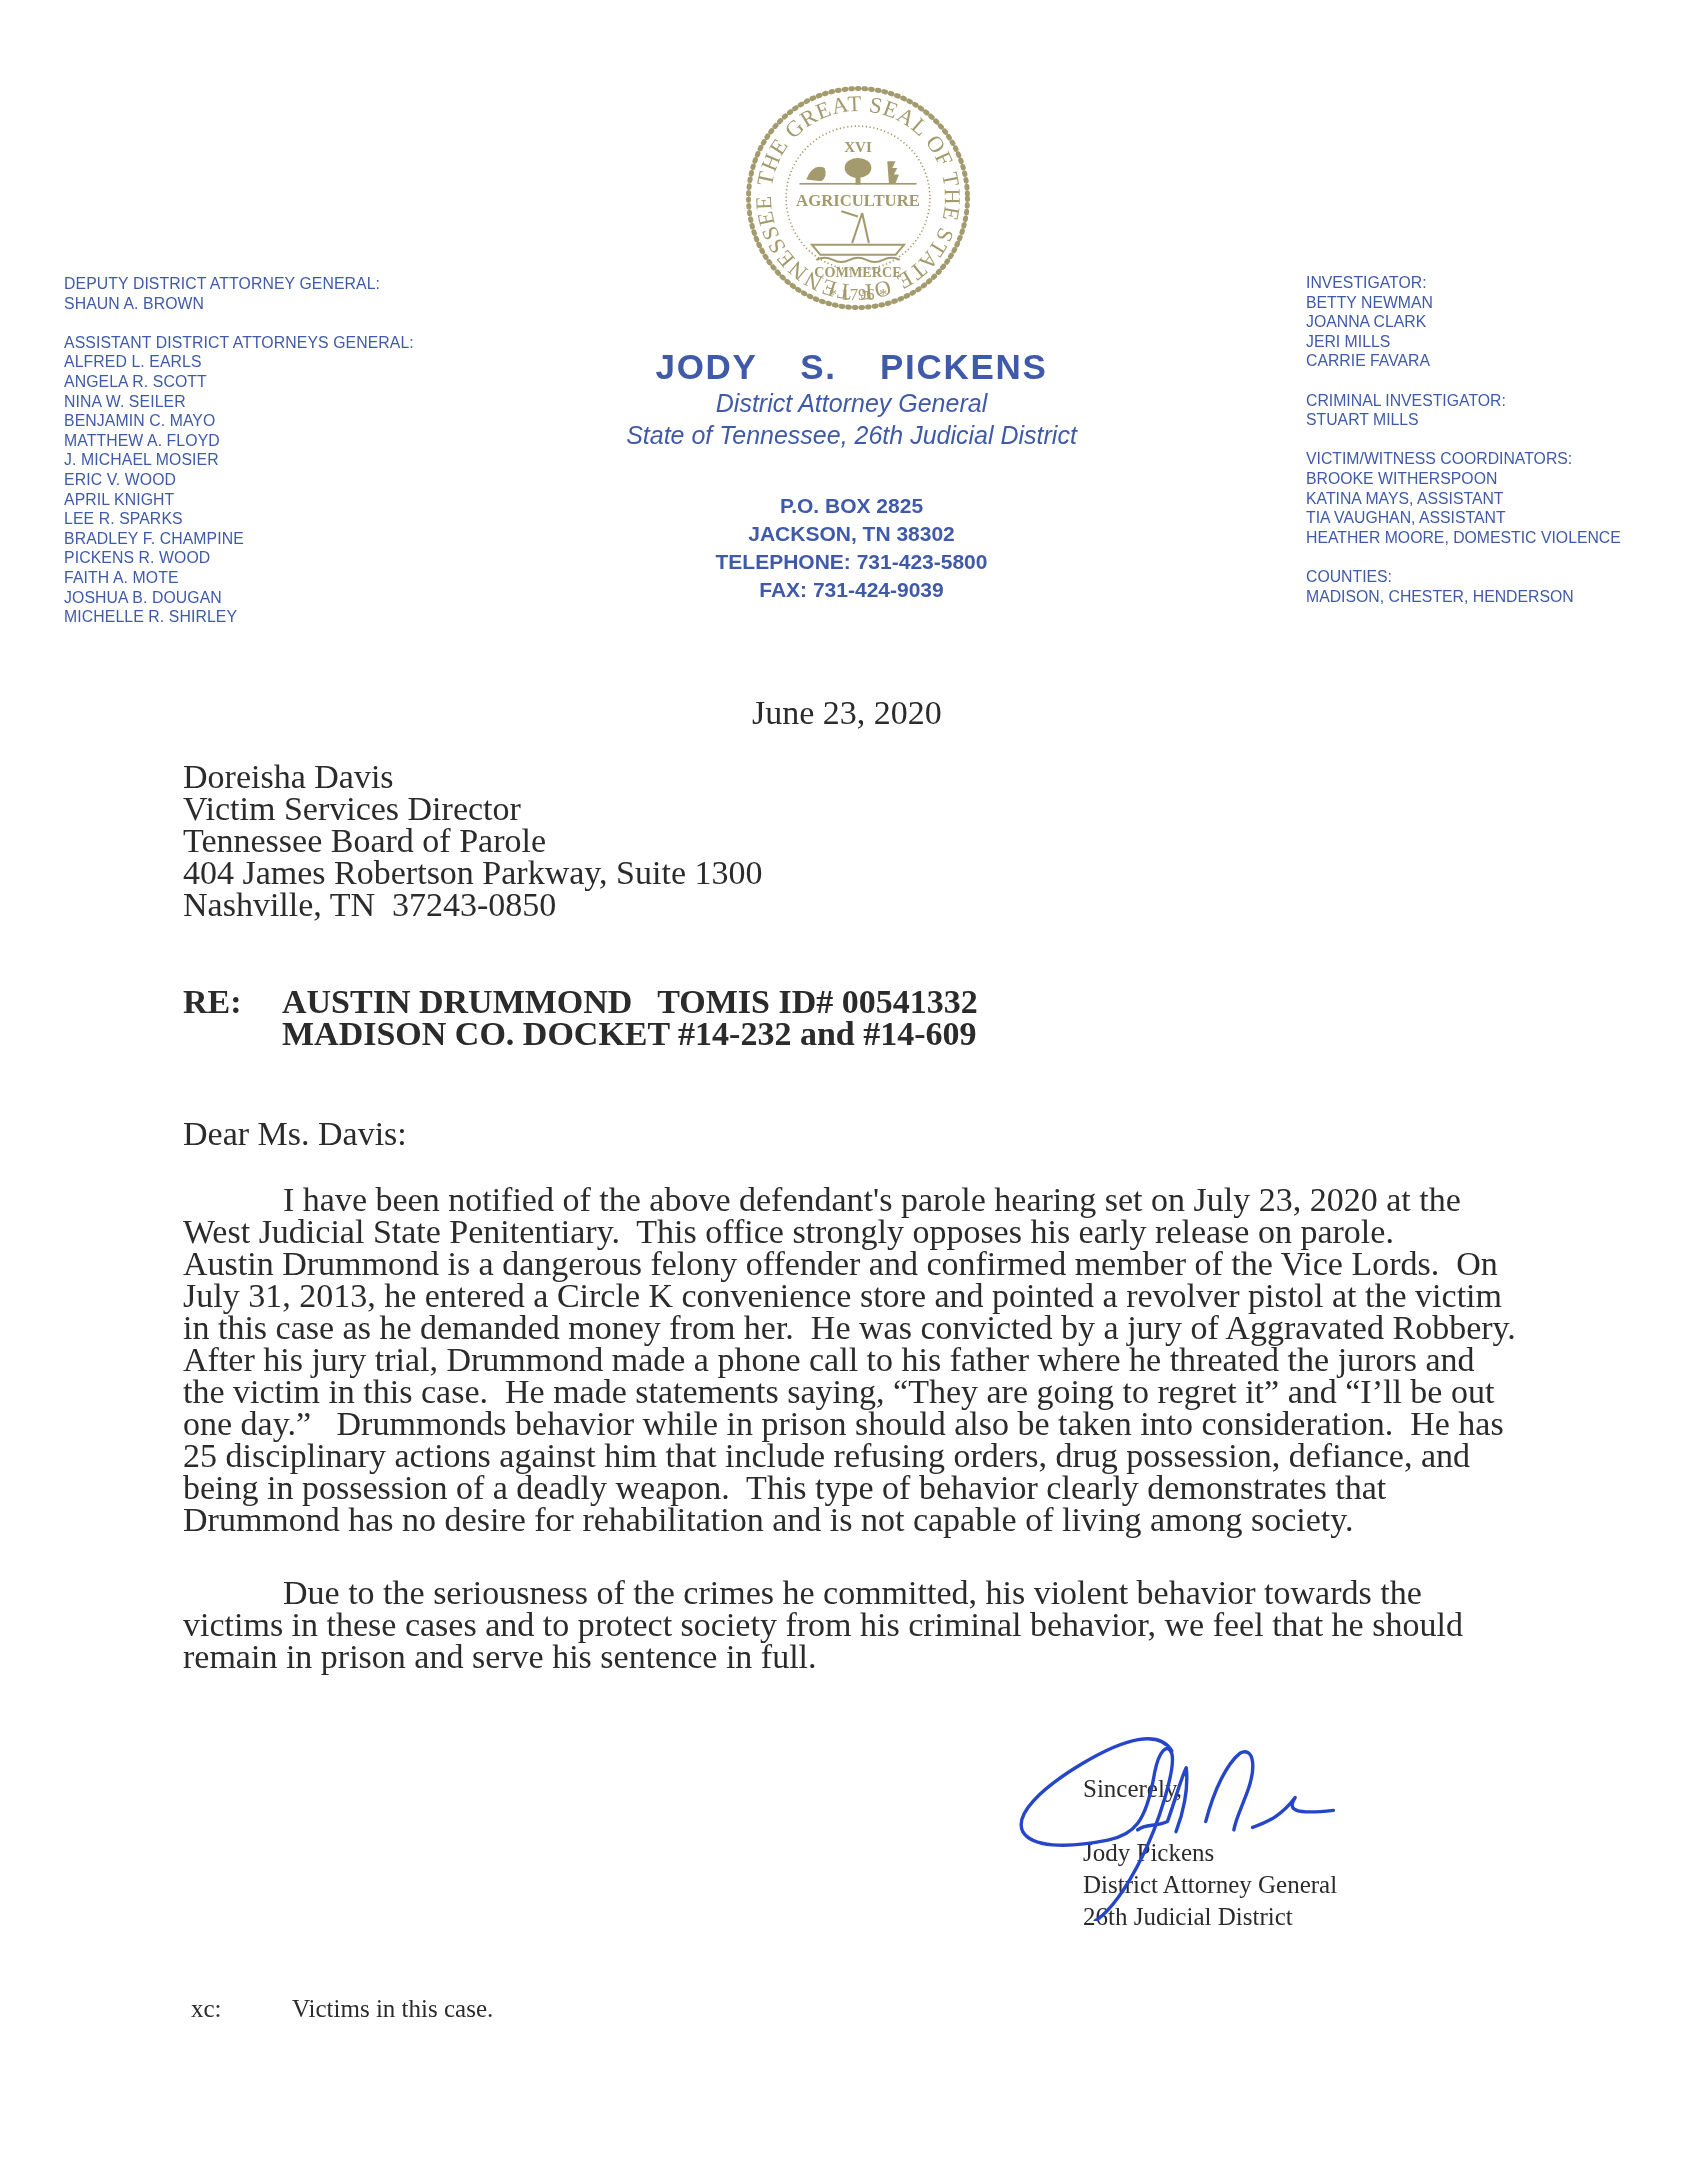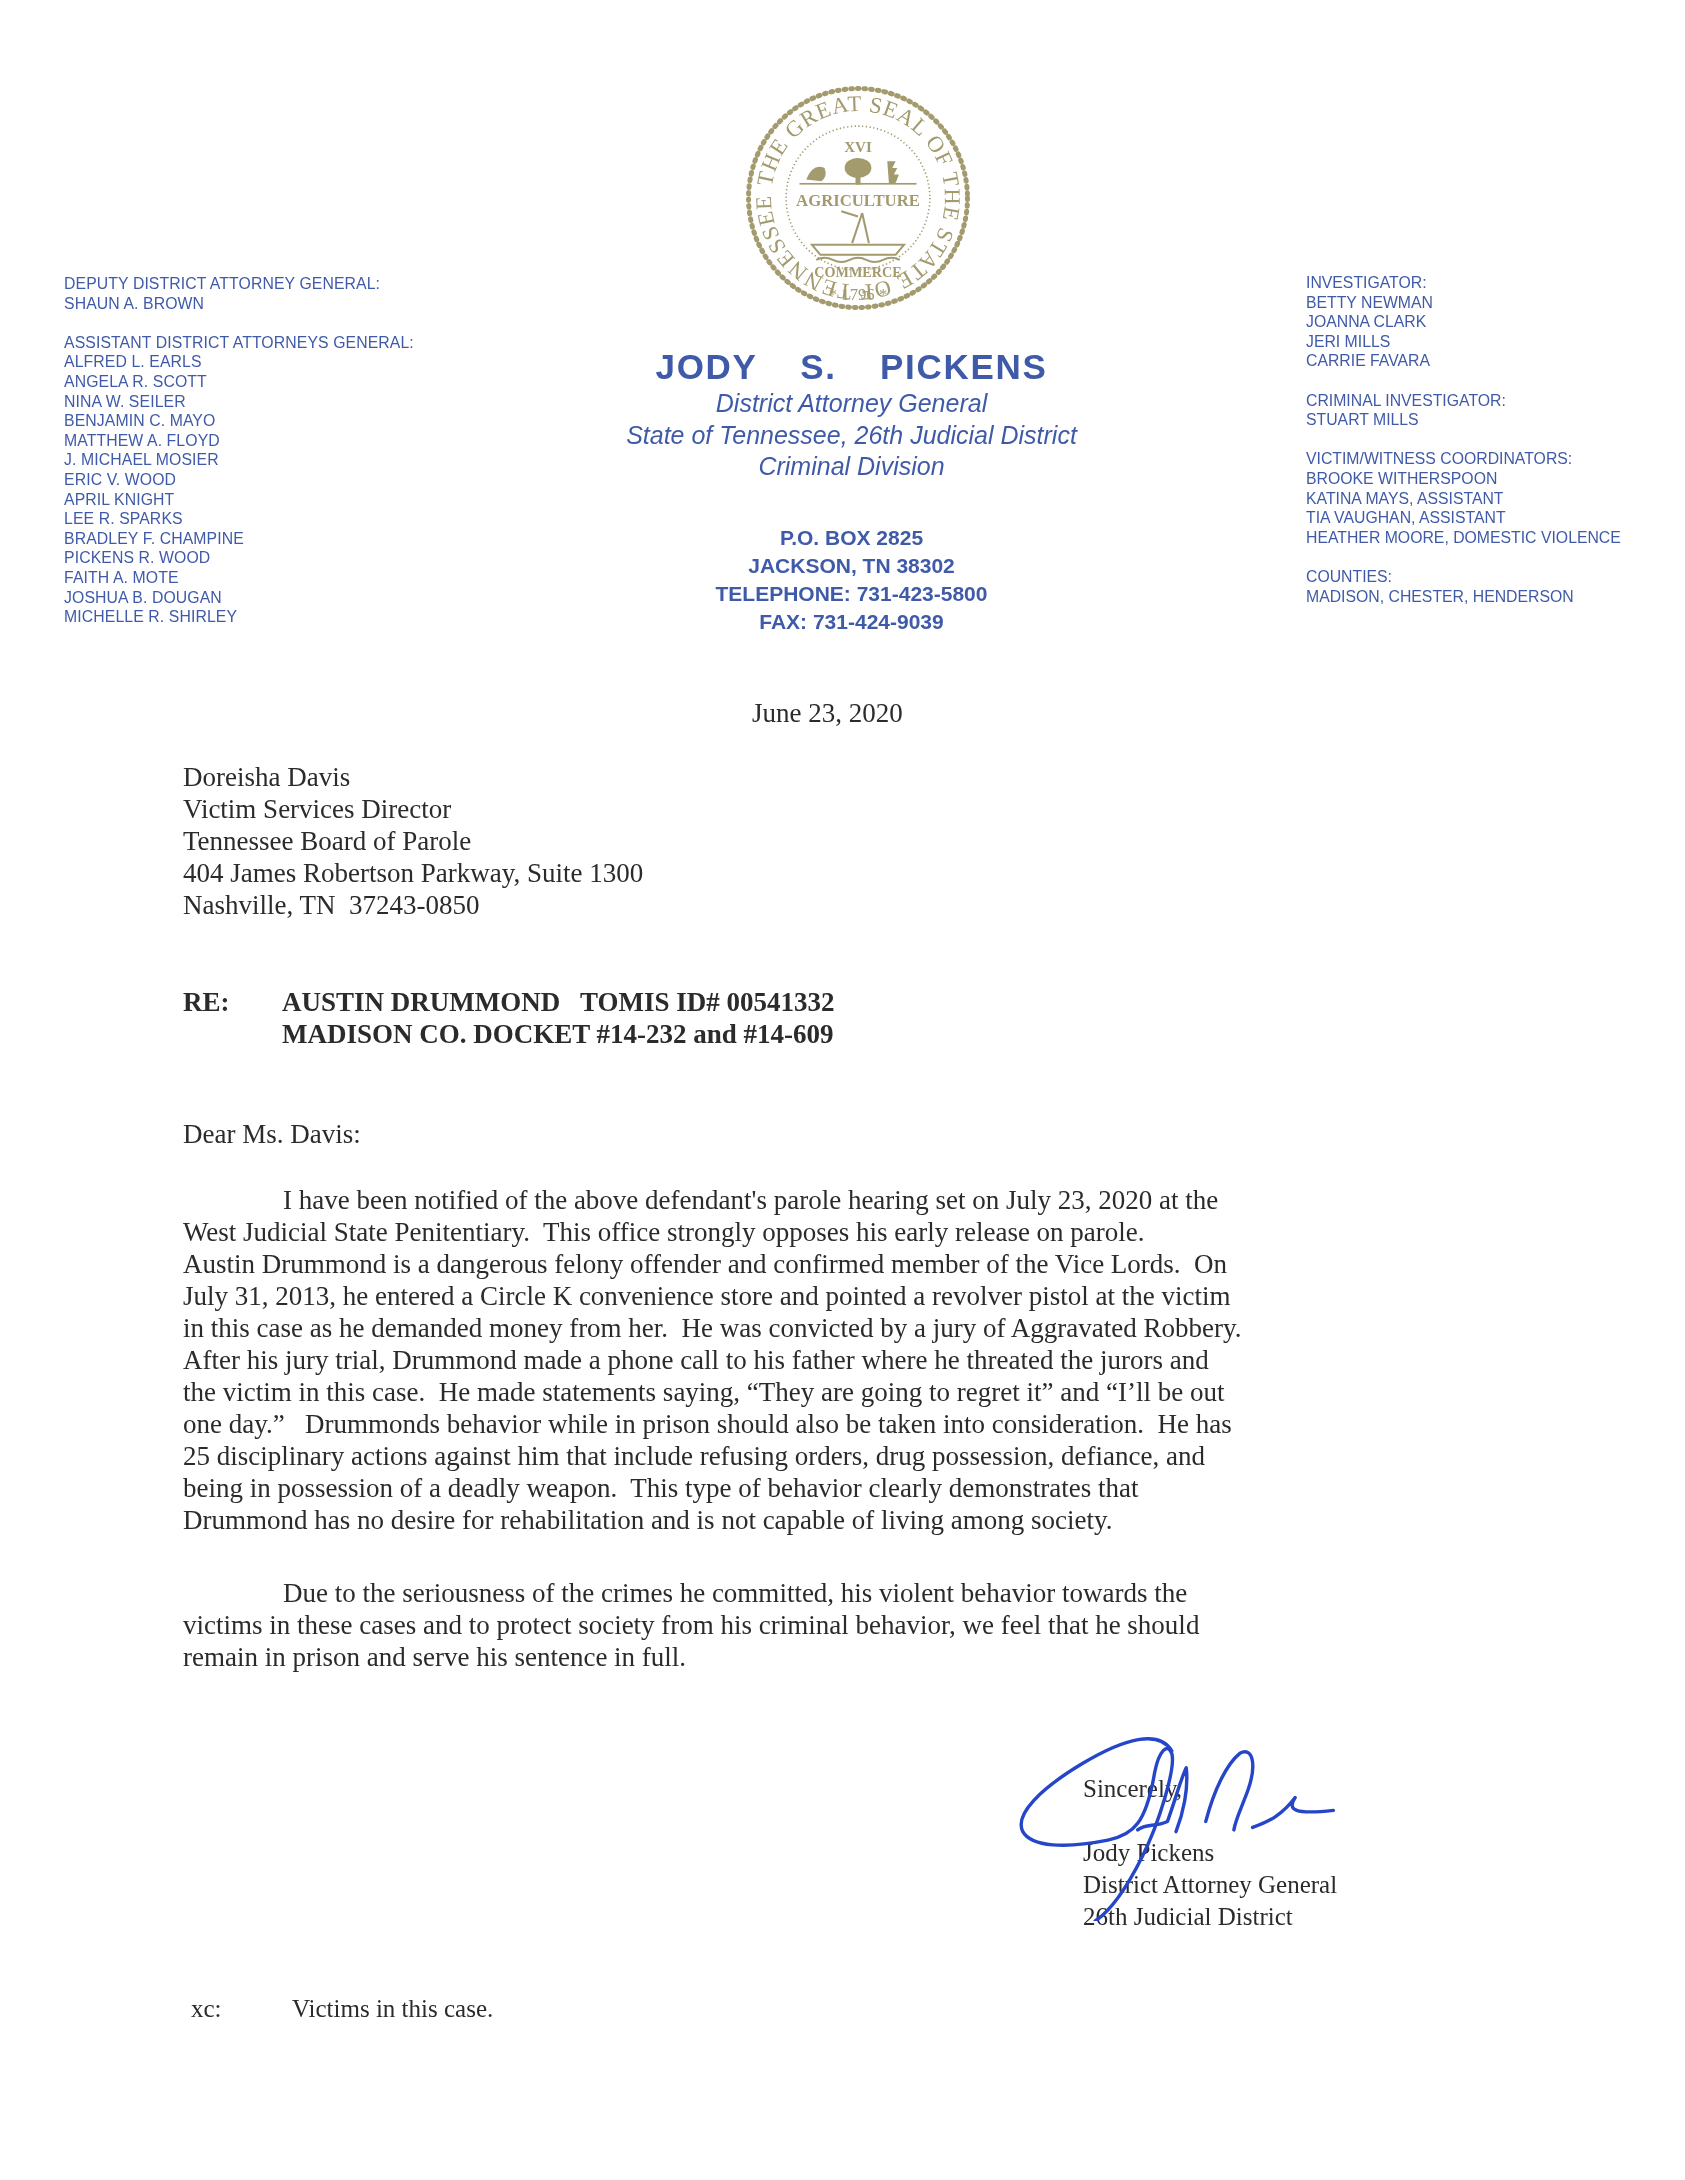--- a/index.html
+++ b/index.html
@@ -18,21 +18,21 @@
   #right-col { left: 1306px; top: 273px; font-size: 15.8px; line-height: 19.6px; }
   #right-col .gap { height: 19.6px; }
 
   
   #center-head { left: 545px; top: 345px; width: 613px; text-align: center; }
   #da-name { font-size: 35px; font-weight: bold; letter-spacing: 1.7px; word-spacing: 10.2px; line-height: 43px; }
   .da-sub { font-size: 25px; font-style: italic; line-height: 31.5px; }
   #address-block { margin-top: 41px; font-size: 21px; font-weight: bold; line-height: 28px; }
 
   
-  .body-text { font-size: 27px; line-height: 32px; }
+  .body-text { font-size: 34px; line-height: 32px; }
   #date { left: 752px; top: 697px; }
   #recipient { left: 183px; top: 761px; line-height: 32px; }
   #re-block { left: 183px; top: 986px; font-weight: bold; }
   #re-block .re-label { display: inline-block; width: 99px; }
   #re-block .re-line { white-space: pre; }
   #re-block .re-indent { padding-left: 99px; }
   #salutation { left: 183px; top: 1118px; }
   .para { left: 183px; width: 1286px; text-align: left; }
   .para .line { white-space: nowrap; display: block; }
   .para .indent { padding-left: 100px; }
@@ -98,21 +98,20 @@
   <div>PICKENS R. WOOD</div>
   <div>FAITH A. MOTE</div>
   <div>JOSHUA B. DOUGAN</div>
   <div>MICHELLE R. SHIRLEY</div>
 </div>
 
 <div id="center-head" class="abs blue sans">
   <div id="da-name" style="white-space:pre;">JODY  S.  PICKENS</div>
   <div class="da-sub">District Attorney General</div>
   <div class="da-sub">State of Tennessee, 26th Judicial District</div>
-  <div class="da-sub">Criminal Division</div>
   <div id="address-block">
     <div>P.O. BOX 2825</div>
     <div>JACKSON, TN 38302</div>
     <div>TELEPHONE: 731-423-5800</div>
     <div>FAX: 731-424-9039</div>
   </div>
 </div>
 
 <div id="right-col" class="abs blue sans">
   <div>INVESTIGATOR:</div>

